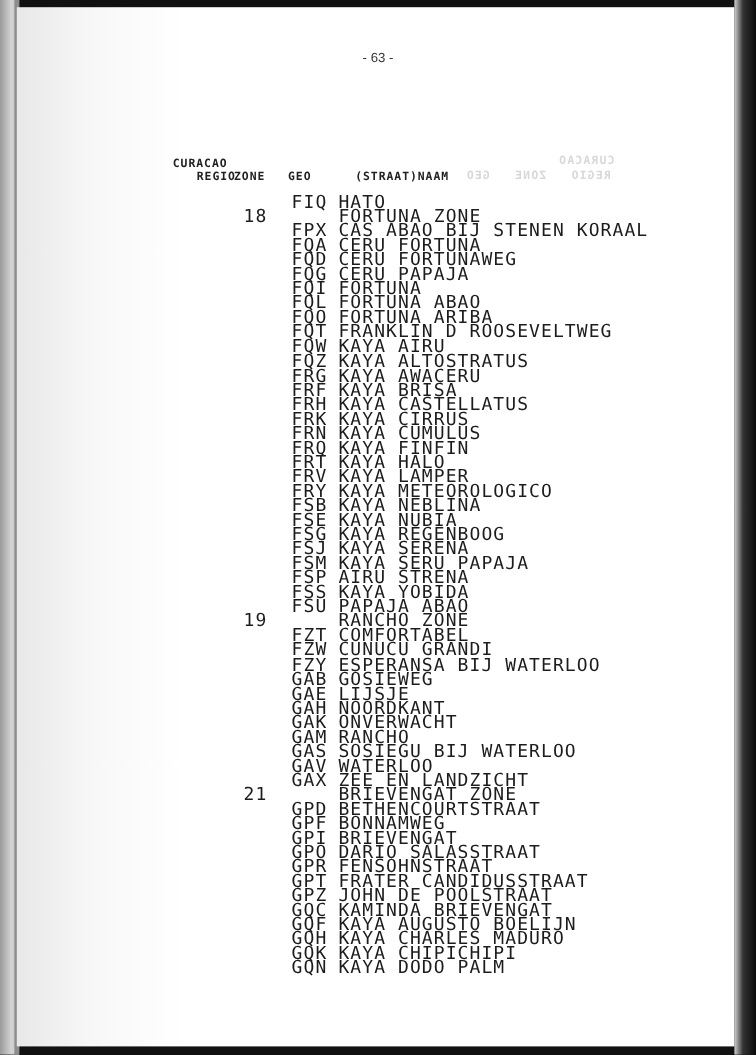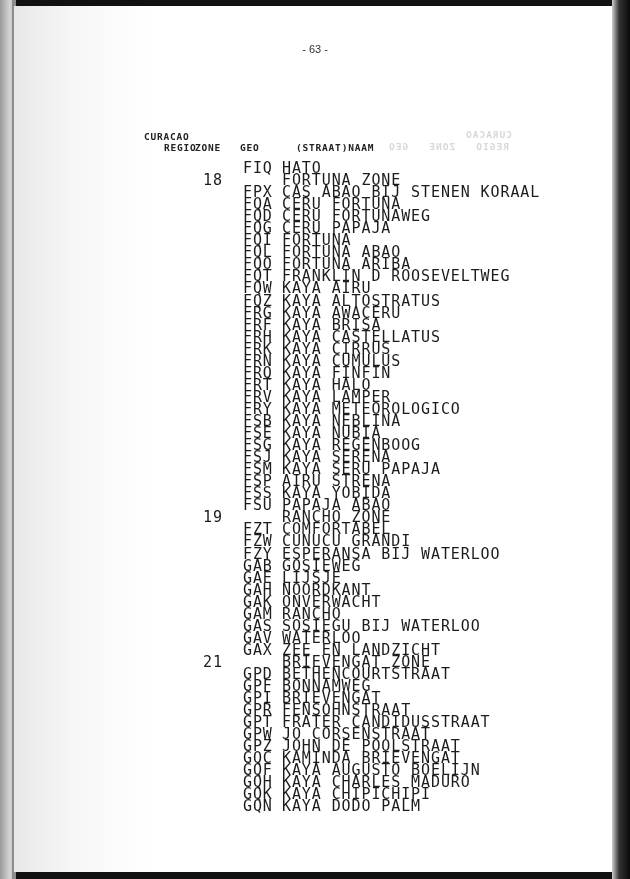--- a/index.html
+++ b/index.html
@@ -104,22 +104,22 @@
     <div class="row"><span class="zone"></span><span class="geo">GAH</span><span class="name">NOORDKANT</span></div>
     <div class="row"><span class="zone"></span><span class="geo">GAK</span><span class="name">ONVERWACHT</span></div>
     <div class="row"><span class="zone"></span><span class="geo">GAM</span><span class="name">RANCHO</span></div>
     <div class="row"><span class="zone"></span><span class="geo">GAS</span><span class="name">SOSIEGU BIJ WATERLOO</span></div>
     <div class="row"><span class="zone"></span><span class="geo">GAV</span><span class="name">WATERLOO</span></div>
     <div class="row"><span class="zone"></span><span class="geo">GAX</span><span class="name">ZEE EN LANDZICHT</span></div>
     <div class="row"><span class="zone">21</span><span class="geo"></span><span class="name">BRIEVENGAT ZONE</span></div>
     <div class="row"><span class="zone"></span><span class="geo">GPD</span><span class="name">BETHENCOURTSTRAAT</span></div>
     <div class="row"><span class="zone"></span><span class="geo">GPF</span><span class="name">BONNAMWEG</span></div>
     <div class="row"><span class="zone"></span><span class="geo">GPI</span><span class="name">BRIEVENGAT</span></div>
+    <div class="row"><span class="zone"></span><span class="geo">GPO</span><span class="name">DARIO SALASSTRAAT</span></div>
     <div class="row"><span class="zone"></span><span class="geo">GPR</span><span class="name">FENSOHNSTRAAT</span></div>
     <div class="row"><span class="zone"></span><span class="geo">GPT</span><span class="name">FRATER CANDIDUSSTRAAT</span></div>
-    <div class="row"><span class="zone"></span><span class="geo">GPW</span><span class="name">JO CORSENSTRAAT</span></div>
     <div class="row"><span class="zone"></span><span class="geo">GPZ</span><span class="name">JOHN DE POOLSTRAAT</span></div>
     <div class="row"><span class="zone"></span><span class="geo">GQC</span><span class="name">KAMINDA BRIEVENGAT</span></div>
     <div class="row"><span class="zone"></span><span class="geo">GQF</span><span class="name">KAYA AUGUSTO BOELIJN</span></div>
     <div class="row"><span class="zone"></span><span class="geo">GQH</span><span class="name">KAYA CHARLES MADURO</span></div>
     <div class="row"><span class="zone"></span><span class="geo">GQK</span><span class="name">KAYA CHIPICHIPI</span></div>
     <div class="row"><span class="zone"></span><span class="geo">GQN</span><span class="name">KAYA DODO PALM</span></div>
   </div>
 
 </body></html>

